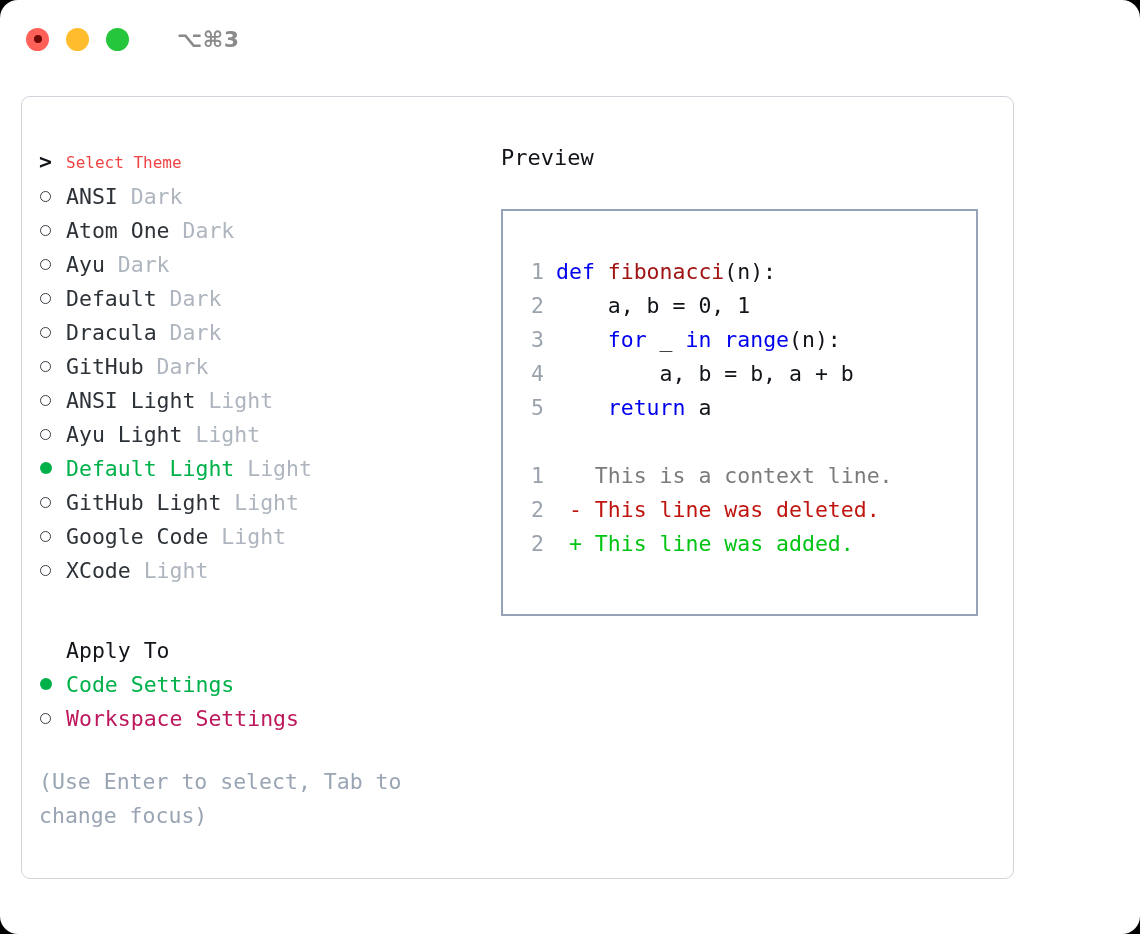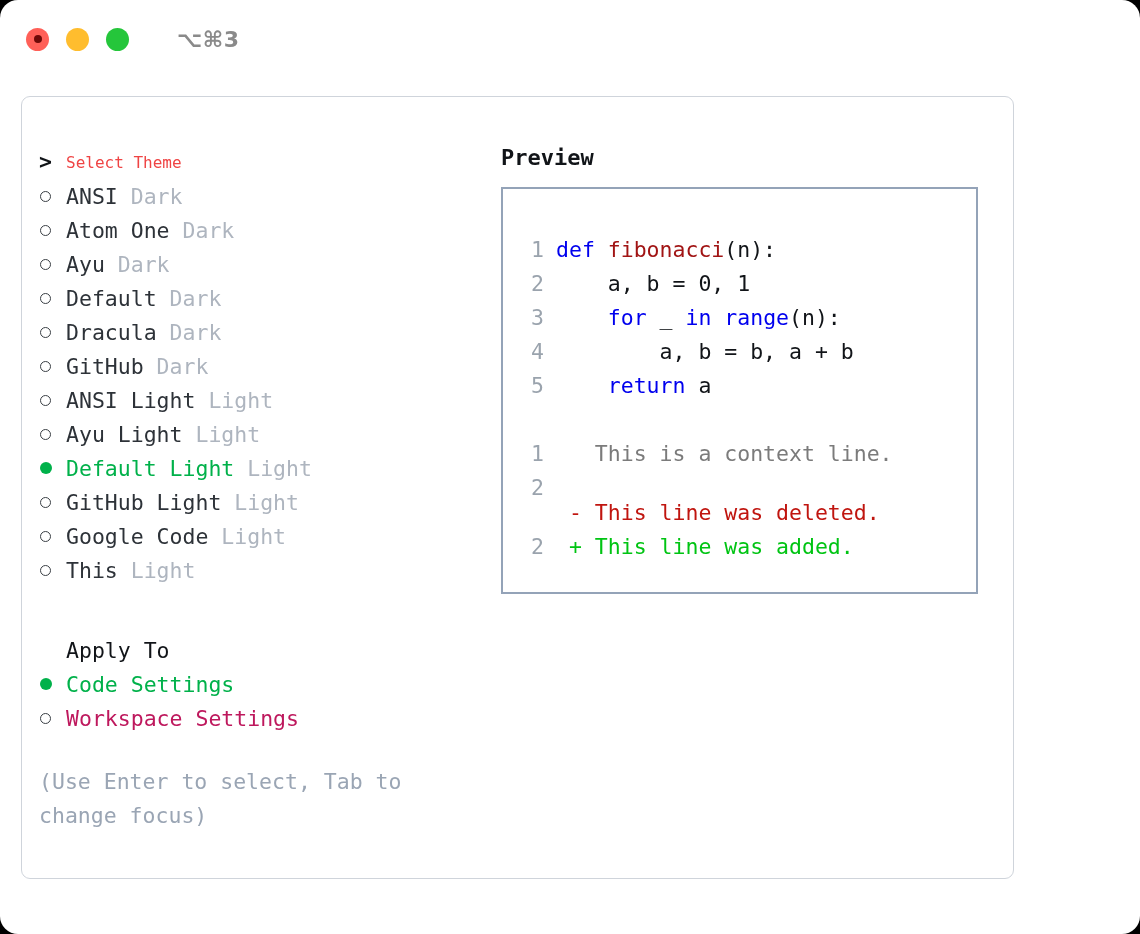--- a/index.html
+++ b/index.html
@@ -150,23 +150,23 @@
 
   
   #preview-column {
     position: absolute;
     left: 479px;
     top: 48px;
     width: 490px;
   }
   #preview-title {
     font-size: 22px;
-    font-weight: bold;
+    font-weight: normal;
     color: #111418;
-    margin-bottom: 17px;
+    margin-bottom: 39px;
   }
   #preview-box {
     width: 477px;
     height: 407px;
     border: 2px solid #94a3b8;
     box-sizing: border-box;
     background: #ffffff;
     position: relative;
   }
   #code-area {
@@ -184,21 +184,21 @@
     text-align: right;
     color: #9aa3ad;
     margin-right: 12px;
   }
   .blank-line { height: 34px; }
 
   .tok-kw   { color: #0000ee; }
   .tok-fn   { color: #a11414; }
   .tok-plain{ color: #111418; }
   .tok-ctx  { color: #7b7b7b; }
-  .tok-del  { color: #c0150f; margin-top: 25px; }
+  .tok-del  { color: #c0150f; }
   .tok-add  { color: #00c413; text-align: center; }
 </style>
 </head>
 <body>
 
 <div id="app-window">
 
   <div id="titlebar">
     <div class="traffic-lights">
       <div class="tl red"></div>
@@ -222,21 +222,21 @@
           <div class="row"><span class="marker"><span class="bullet-ring"></span></span><span class="theme-name">Atom One</span><span class="theme-kind"> Dark</span></div>
           <div class="row"><span class="marker"><span class="bullet-ring"></span></span><span class="theme-name">Ayu</span><span class="theme-kind"> Dark</span></div>
           <div class="row"><span class="marker"><span class="bullet-ring"></span></span><span class="theme-name">Default</span><span class="theme-kind"> Dark</span></div>
           <div class="row"><span class="marker"><span class="bullet-ring"></span></span><span class="theme-name">Dracula</span><span class="theme-kind"> Dark</span></div>
           <div class="row"><span class="marker"><span class="bullet-ring"></span></span><span class="theme-name">GitHub</span><span class="theme-kind"> Dark</span></div>
           <div class="row"><span class="marker"><span class="bullet-ring"></span></span><span class="theme-name">ANSI Light</span><span class="theme-kind"> Light</span></div>
           <div class="row"><span class="marker"><span class="bullet-ring"></span></span><span class="theme-name">Ayu Light</span><span class="theme-kind"> Light</span></div>
           <div class="row"><span class="marker"><span class="bullet-dot"></span></span><span class="theme-name selected">Default Light</span><span class="theme-kind"> Light</span></div>
           <div class="row"><span class="marker"><span class="bullet-ring"></span></span><span class="theme-name">GitHub Light</span><span class="theme-kind"> Light</span></div>
           <div class="row"><span class="marker"><span class="bullet-ring"></span></span><span class="theme-name">Google Code</span><span class="theme-kind"> Light</span></div>
-          <div class="row"><span class="marker"><span class="bullet-ring"></span></span><span class="theme-name">This</span><span class="theme-kind"> Light</span></div>
+          <div class="row"><span class="marker"><span class="bullet-ring"></span></span><span class="theme-name">XCode</span><span class="theme-kind"> Light</span></div>
         </div>
 
       <div class="section-gap"></div>
 
       <div class="row">
         <span class="marker"></span>
         <span id="apply-to-header">Apply To</span>
       </div>
 
       <div id="apply-to-list">

